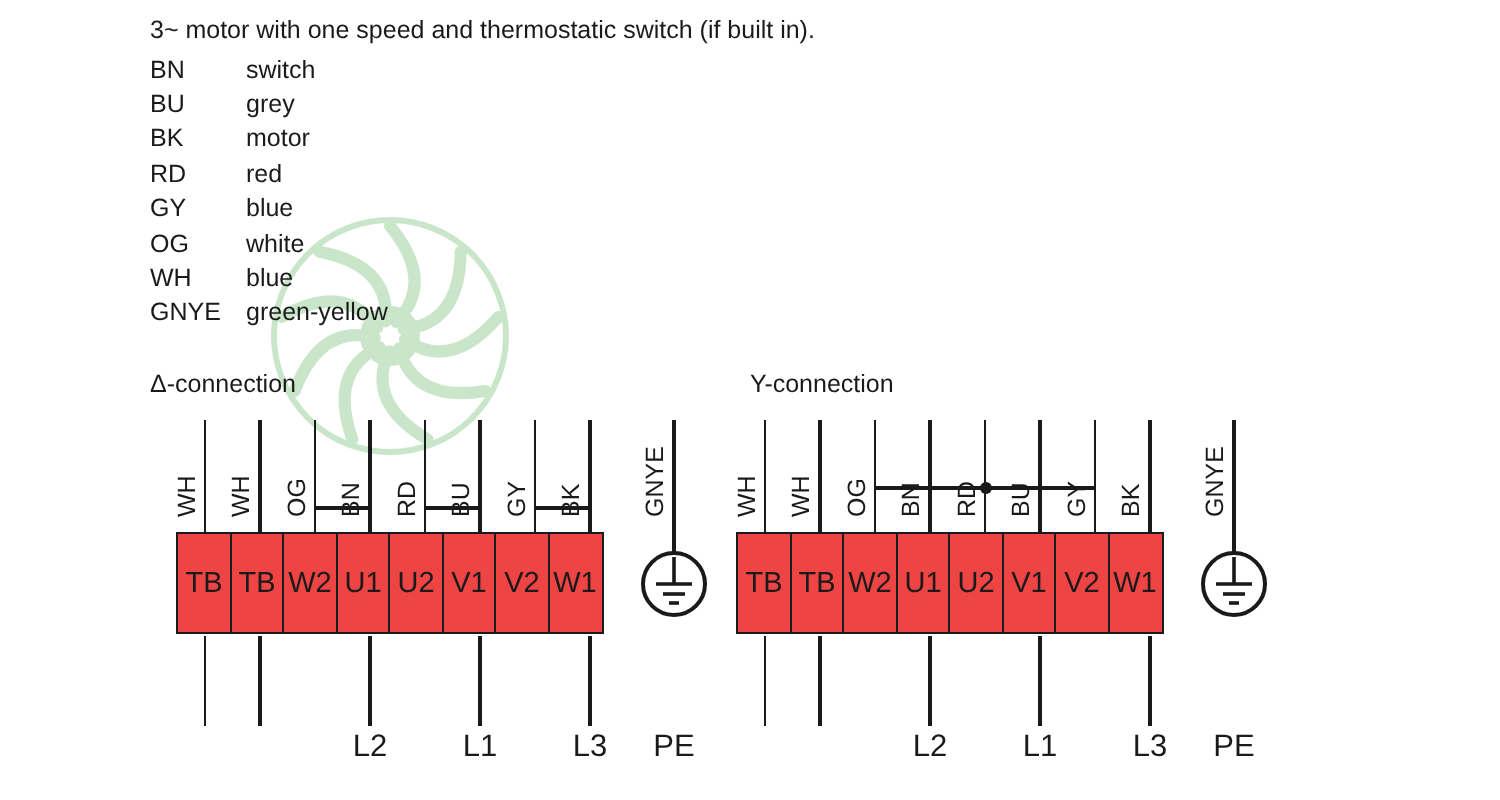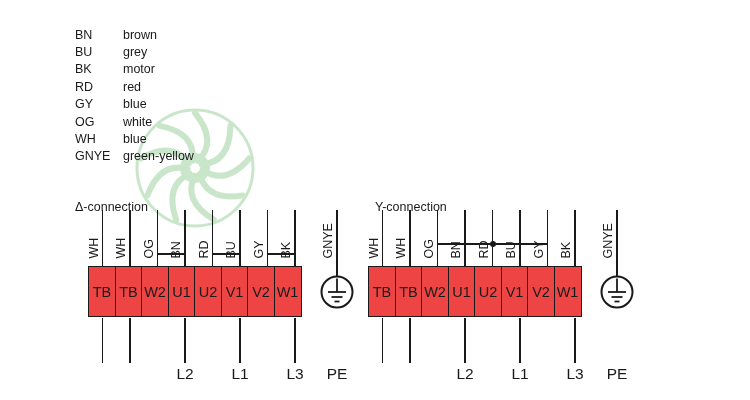--- a/index.html
+++ b/index.html
@@ -13,21 +13,21 @@
              letter-spacing:1px; color:#8cc98c; opacity:.5; white-space:nowrap; }
 
   
   .title  { position:absolute; left:75px; top:8px; font-size:12.5px; z-index:2; }
   .legend { position:absolute; left:75px; top:26px; font-size:12.5px; z-index:2; }
   .lrow   { display:flex; height:17.4px; align-items:center; }
   .lcode  { width:48px; }
 
   
   .section   { position:absolute; top:185px; width:335px; height:215px; z-index:1; }
-  .sec-label { position:absolute; top:15px; font-size:12.5px; }
+  .sec-label { position:absolute; top:0; font-size:12.5px; }
   .vwire { position:absolute; width:1.5px; top:25px; height:56px; background:#1a1a1a; }
   .pe-wire { top:25px; height:67px; left:261.25px; }
   .rlabel { position:absolute; width:52px; height:15px; top:40px; font-size:12.5px;
             line-height:15px; transform:rotate(-90deg); text-align:left; }
   .hjump { position:absolute; height:1.5px; background:#1a1a1a; top:68px; }
   .jdot  { position:absolute; width:6px; height:6px; border-radius:50%; background:#1a1a1a; }
   .tstrip { position:absolute; left:13px; top:81px; display:flex; }
   .cell { width:26px; height:49px; border:1.5px solid #1a1a1a; margin-left:-1.5px;
           display:flex; align-items:center; justify-content:center; font-size:14.5px; background:#ef4444; }
   .cell:first-child { margin-left:0; }
@@ -51,25 +51,26 @@
         <path d="M65,10 Q88,38 68,58" stroke-width="6" stroke-linecap="round" transform="rotate(120,65,65)"></path>
         <path d="M65,10 Q88,38 68,58" stroke-width="6" stroke-linecap="round" transform="rotate(160,65,65)"></path>
         <path d="M65,10 Q88,38 68,58" stroke-width="6" stroke-linecap="round" transform="rotate(200,65,65)"></path>
         <path d="M65,10 Q88,38 68,58" stroke-width="6" stroke-linecap="round" transform="rotate(240,65,65)"></path>
         <path d="M65,10 Q88,38 68,58" stroke-width="6" stroke-linecap="round" transform="rotate(280,65,65)"></path>
         <path d="M65,10 Q88,38 68,58" stroke-width="6" stroke-linecap="round" transform="rotate(320,65,65)"></path>
       </g>
     </svg>
   </div>
 
+  <div class="title">3~ motor with one speed and thermostatic switch (if built in).</div>
 
   <div class="legend">
     <div class="lrow">
         <span class="lcode">BN</span>
-        <span>brown</span>
+        <span>switch</span>
       </div>
     <div class="lrow">
         <span class="lcode">BU</span>
         <span>grey</span>
       </div>
     <div class="lrow">
         <span class="lcode">BK</span>
         <span>motor</span>
       </div>
     <div class="lrow">

